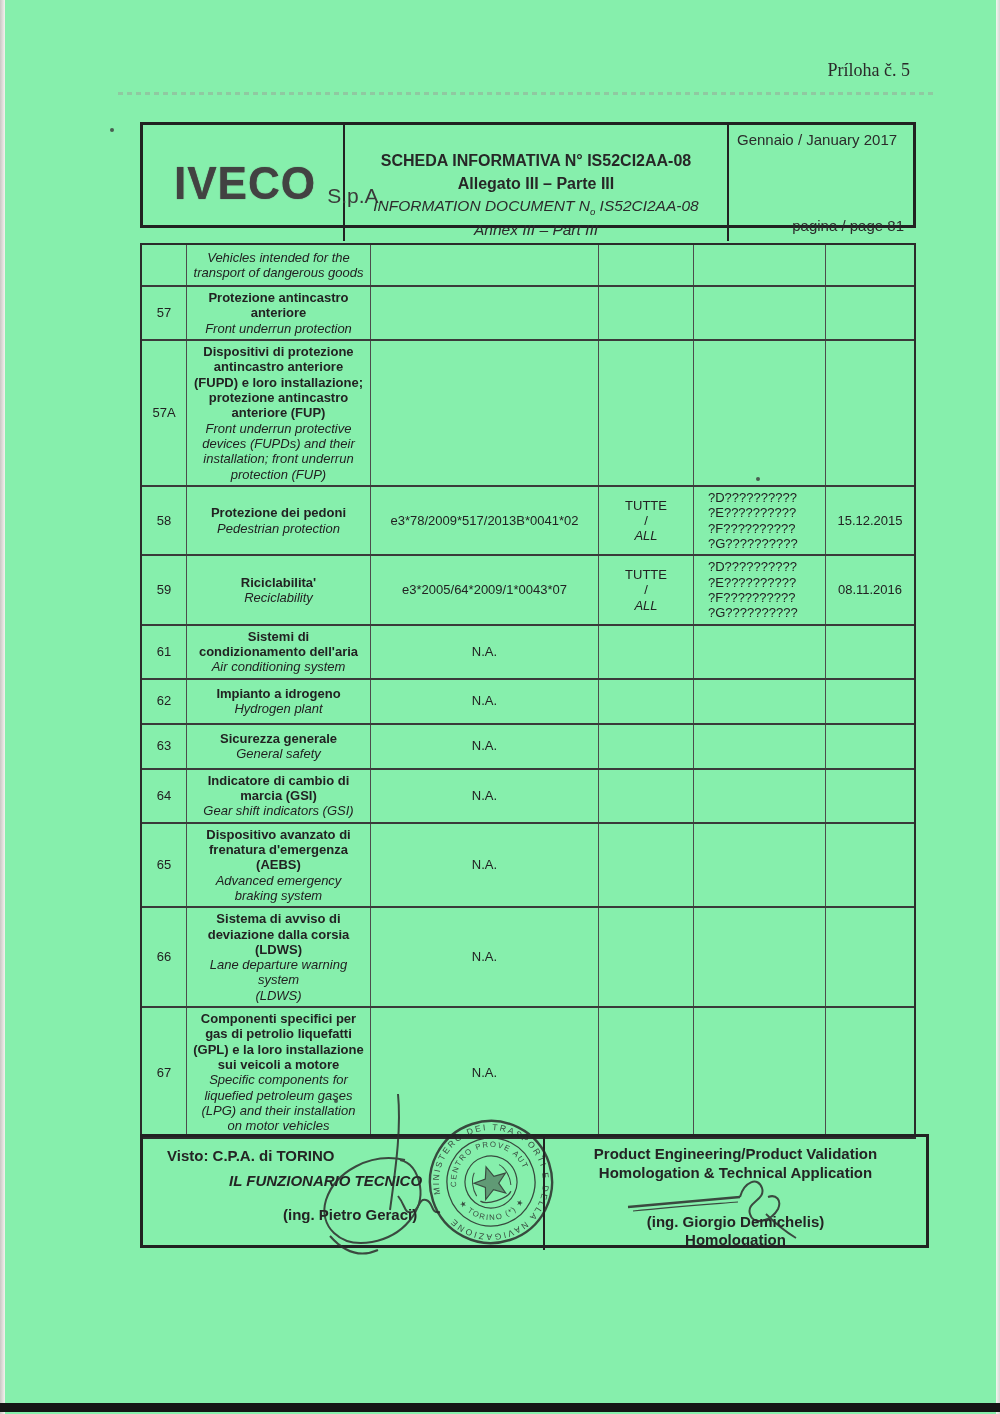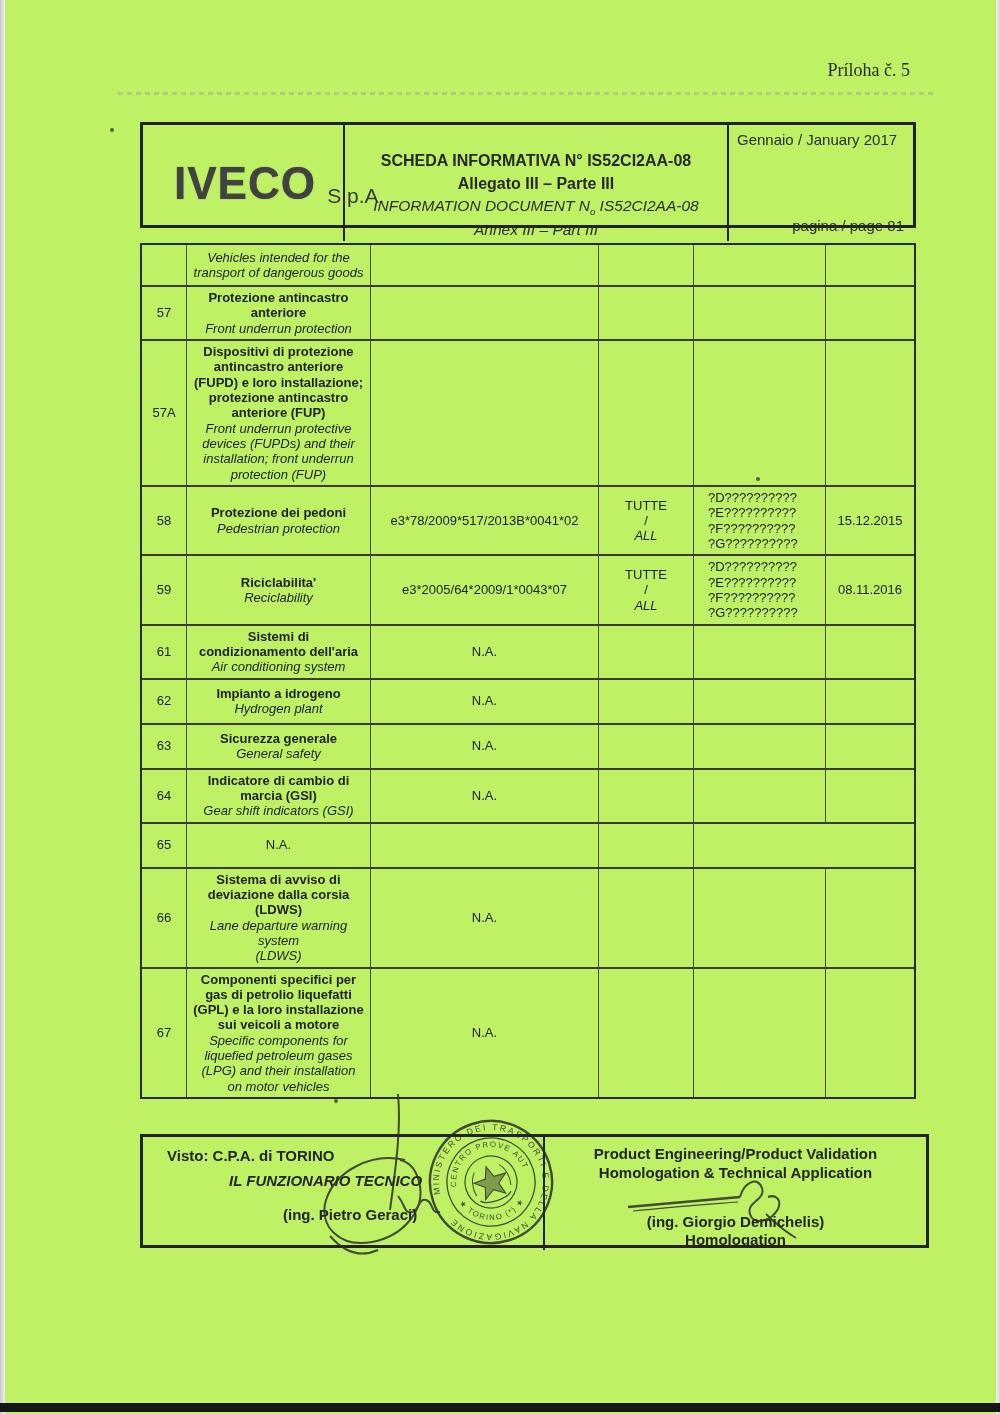--- a/index.html
+++ b/index.html
@@ -1,18 +1,18 @@
 <!DOCTYPE html>
 <html><head>
 <meta charset="utf-8">
 <style>
   html,body{margin:0;padding:0;background:#8a8a8a;}
   .page{
     position:relative; width:1000px; height:1414px; margin:0 auto;
-    background:#bef264; overflow:hidden;
+    background:#86efac; overflow:hidden;
     font-family:"Liberation Sans", sans-serif; color:#1e1e1e;
   }
   
   .edge-left{position:absolute;left:0;top:0;width:5px;height:1414px;
     background:linear-gradient(to right,#c9c8c4,#f3f2ee);}
   .edge-right{position:absolute;right:0;top:0;width:4px;height:1414px;
     background:linear-gradient(to left,#d6d5d1,#f6f5f1);}
   .scan-bar{position:absolute;left:0;top:1403px;width:1000px;height:9px;background:#151515;}
   .smudge-line{position:absolute;left:118px;top:92px;width:818px;height:3px;opacity:.45;
     background:repeating-linear-gradient(90deg,#9b9a94 0 5px,transparent 5px 9px);}
@@ -268,20 +268,27 @@
           <span></span>
           <span></span>
           <span class="en"></span>
         </div>
       <div class="cell c-codes"></div>
       <div class="cell c-date"></div>
     </div>
 
     <div class="trow">
       <div class="cell c-num">65</div>
+      <div class="cell c-title">
+        <div class="it">Dispositivo avanzato di
+frenatura d'emergenza
+(AEBS)</div>
+        <div class="en">Advanced emergency
+braking system</div>
+      </div>
       <div class="cell c-appr">N.A.</div>
       <div class="cell c-ver">
           <span></span>
           <span></span>
           <span class="en"></span>
         </div>
       <div class="cell c-codes"></div>
       <div class="cell c-date"></div>
     </div>
 

